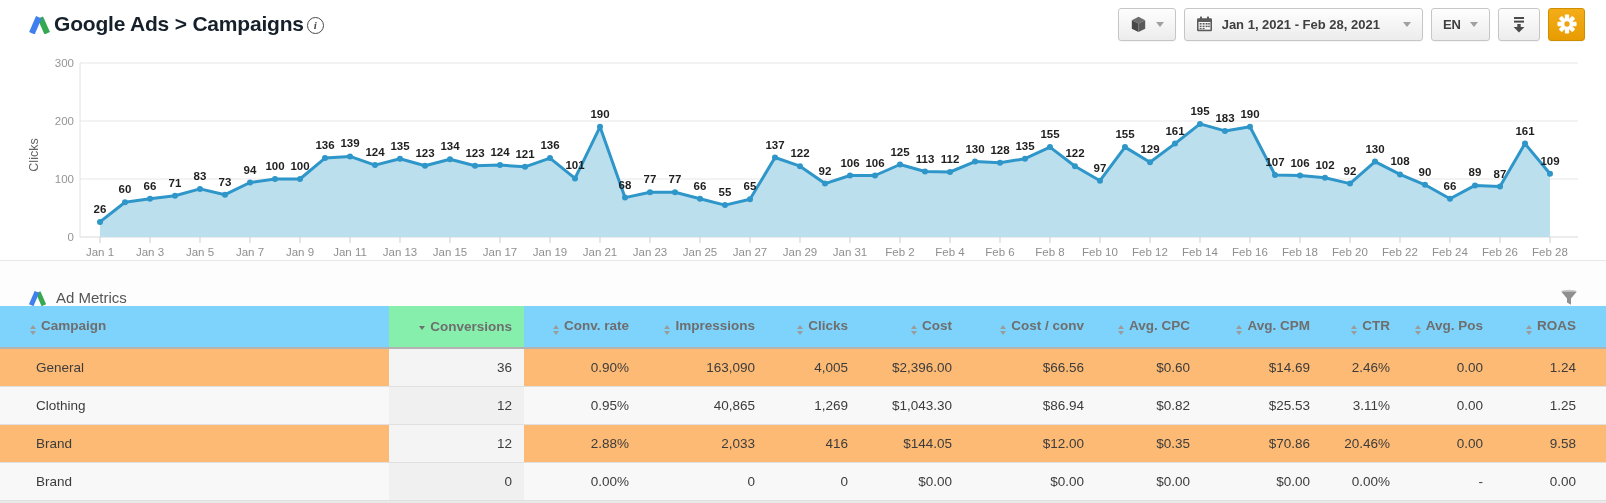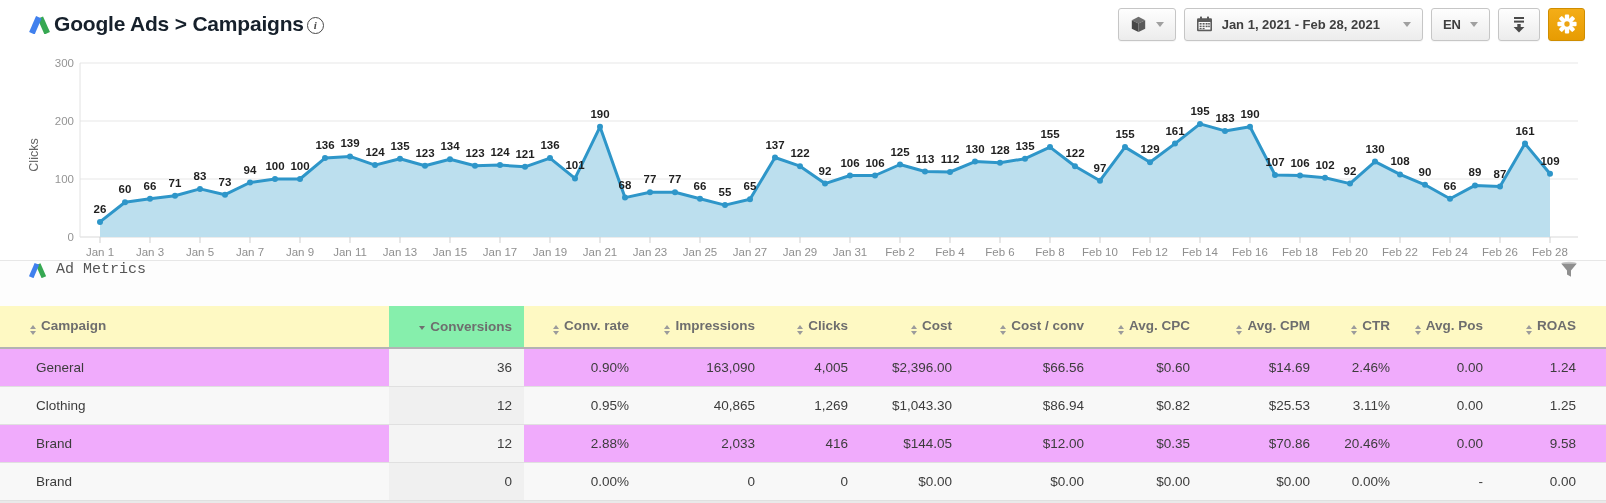--- a/index.html
+++ b/index.html
@@ -25,32 +25,32 @@
   .caret{width:0;height:0;border-left:4px solid transparent;border-right:4px solid transparent;
     border-top:5px solid #a0a0a0;}
   .settings-btn{width:37px;justify-content:center;padding:0;
     background:linear-gradient(#f4ad17,#e79c02);border:1px solid #cf8d00;}
   
   .chart-wrap{position:relative;height:212px;}
   .chart-wrap svg{display:block;}
   svg text{font-family:"Liberation Sans",sans-serif;}
   
   .metrics-panel{border-top:1px solid #e7e7e7;}
-  .section-bar{height:45px;display:flex;align-items:flex-start;justify-content:space-between;
-    padding:0 28px;box-sizing:border-box;background:#fdfdfd;font-family:Liberation Mono, monospace;}
+  .section-bar{height:45px;display:flex;align-items:flex-end;justify-content:space-between;
+    padding:0 28px;box-sizing:border-box;background:#fdfdfd;}
   .section-title-group{display:flex;align-items:center;gap:9px;}
   .section-title{font-size:15px;color:#555;}
   .filter-icon{cursor:pointer;display:flex;align-items:center;}
   table{border-collapse:collapse;table-layout:fixed;width:1606px;}
-  thead th{background:#fef9c3;font-size:13.5px;font-weight:bold;color:#6e6e6e;
+  thead th{background:#7dd3fc;font-size:13.5px;font-weight:bold;color:#6e6e6e;
     padding:12px 12px;white-space:nowrap;border-bottom:2px solid #b3b3b3;cursor:pointer;}
   thead th.shaded{background:#86efac;}
   tbody td{font-size:13.5px;color:#3c3c3c;padding:11px 12px;border-bottom:1px solid #e0e0e0;
     white-space:nowrap;overflow:hidden;}
-  tbody tr{background:#f0abfc;}
+  tbody tr{background:#fdba74;}
   tbody tr:nth-child(even){background:#f8f8f8;}
   tbody tr:nth-child(odd) td.shaded{background:#f4f4f4;}
   tbody tr:nth-child(even) td.shaded{background:#f0f0f0;}
   .al{text-align:left;}
   th.al{padding-left:30px;}
   td.al{padding-left:36px;}
   .ar{text-align:right;}
   .last{padding-right:30px;}
   .tri-u{width:0;height:0;border-left:3.5px solid transparent;border-right:3.5px solid transparent;
     border-bottom:4px solid #9b9b9b;}

